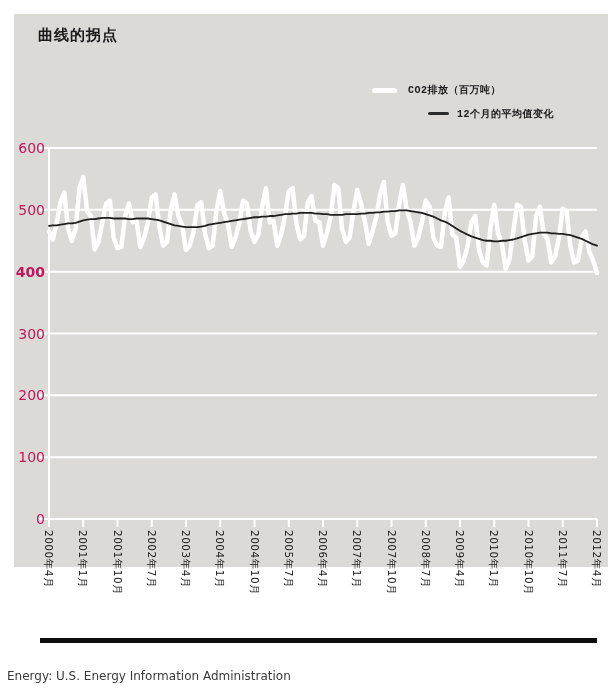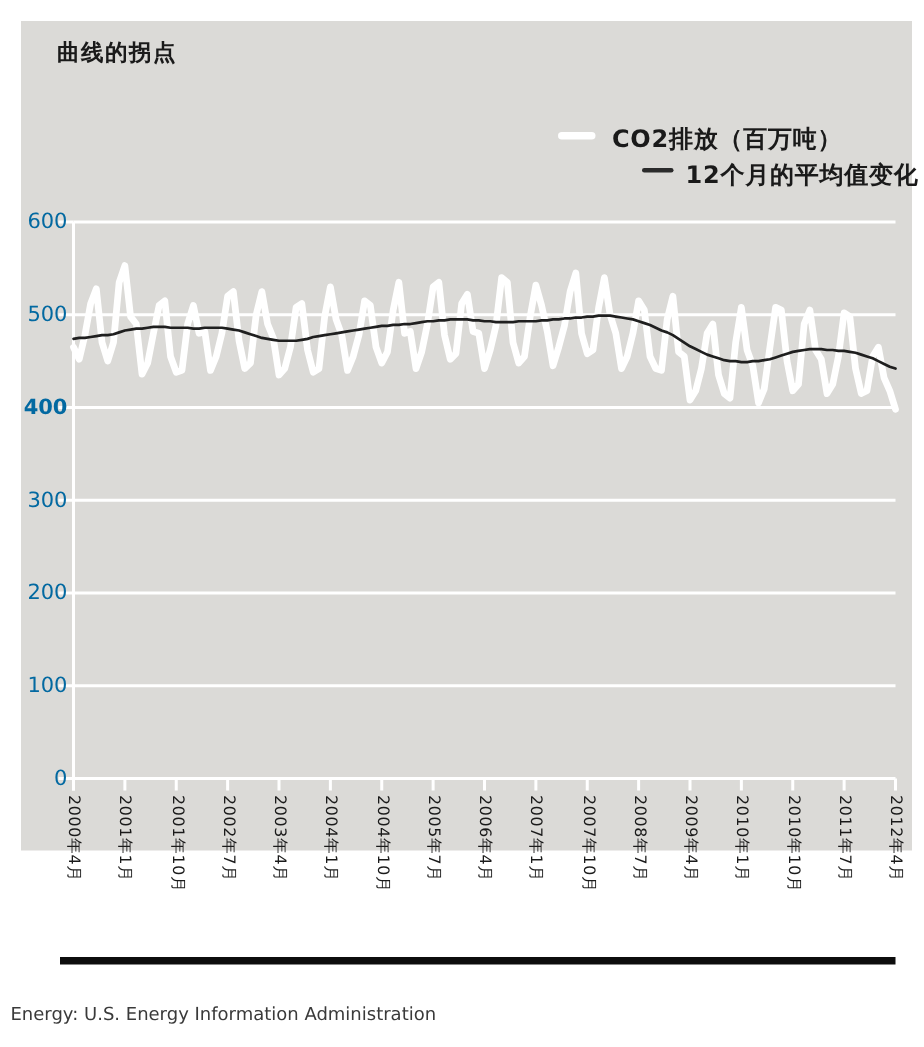--- a/index.html
+++ b/index.html
@@ -36,34 +36,35 @@
     width: 25px; height: 5px;
     background: #ffffff;
   }
   .swatch-average {
     left: 414px; top: 98px;
     width: 21px; height: 2.5px;
     background: #2b2b2b;
   }
   .legend-label {
     position: absolute;
-    font-size: 16px; font-weight: bold;
+    font-size: 10px; font-weight: bold;
     color: #1a1a1a;
     white-space: nowrap;
     letter-spacing: 0.5px;
+    font-family: Liberation Mono, monospace;
   }
   .label-monthly { left: 394px; top: 69px; }
   .label-average { left: 443px; top: 93px; }
   svg.plot { position: absolute; left: 0; top: 0; }
   .y-label {
     position: absolute;
     left: 0; width: 31px;
     text-align: right;
     font-size: 14px;
-    color: #0369a1;
+    color: #be185d;
     line-height: 16px;
   }
   .x-label {
     position: absolute;
     font-size: 10.5px;
     color: #1a1a1a;
     white-space: nowrap;
     line-height: 12px;
     transform: rotate(90deg);
     transform-origin: 0 0;

